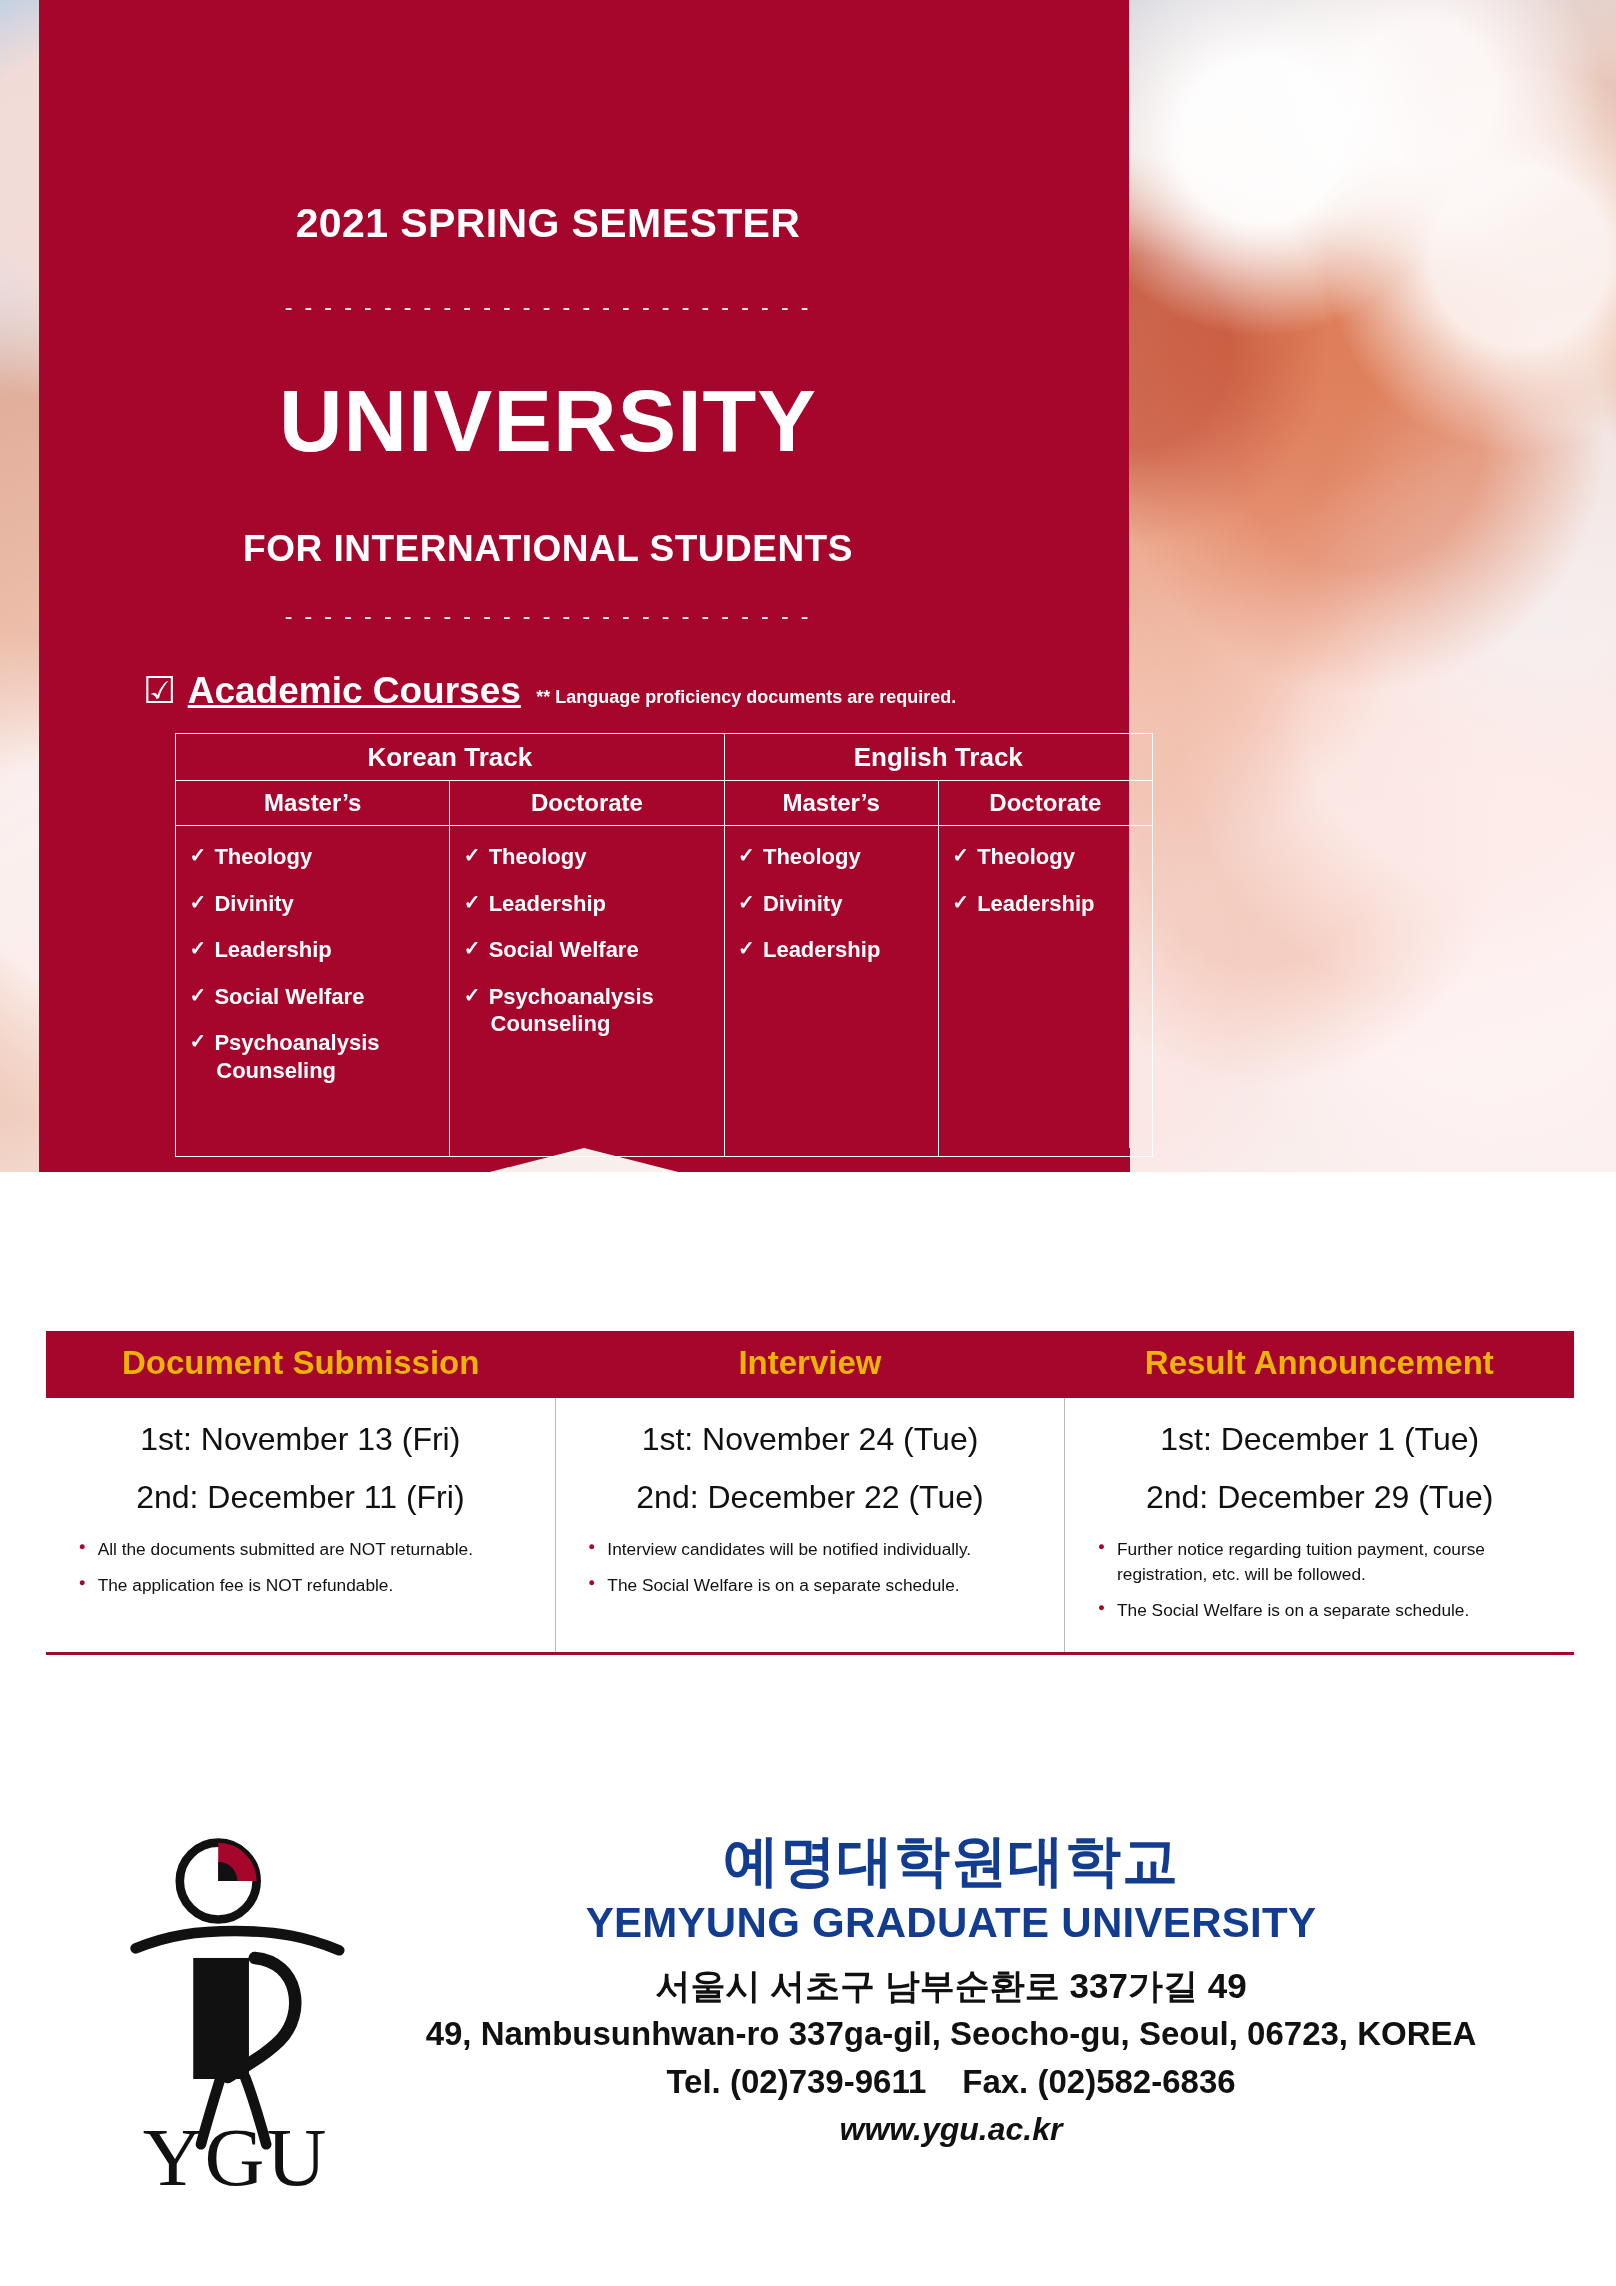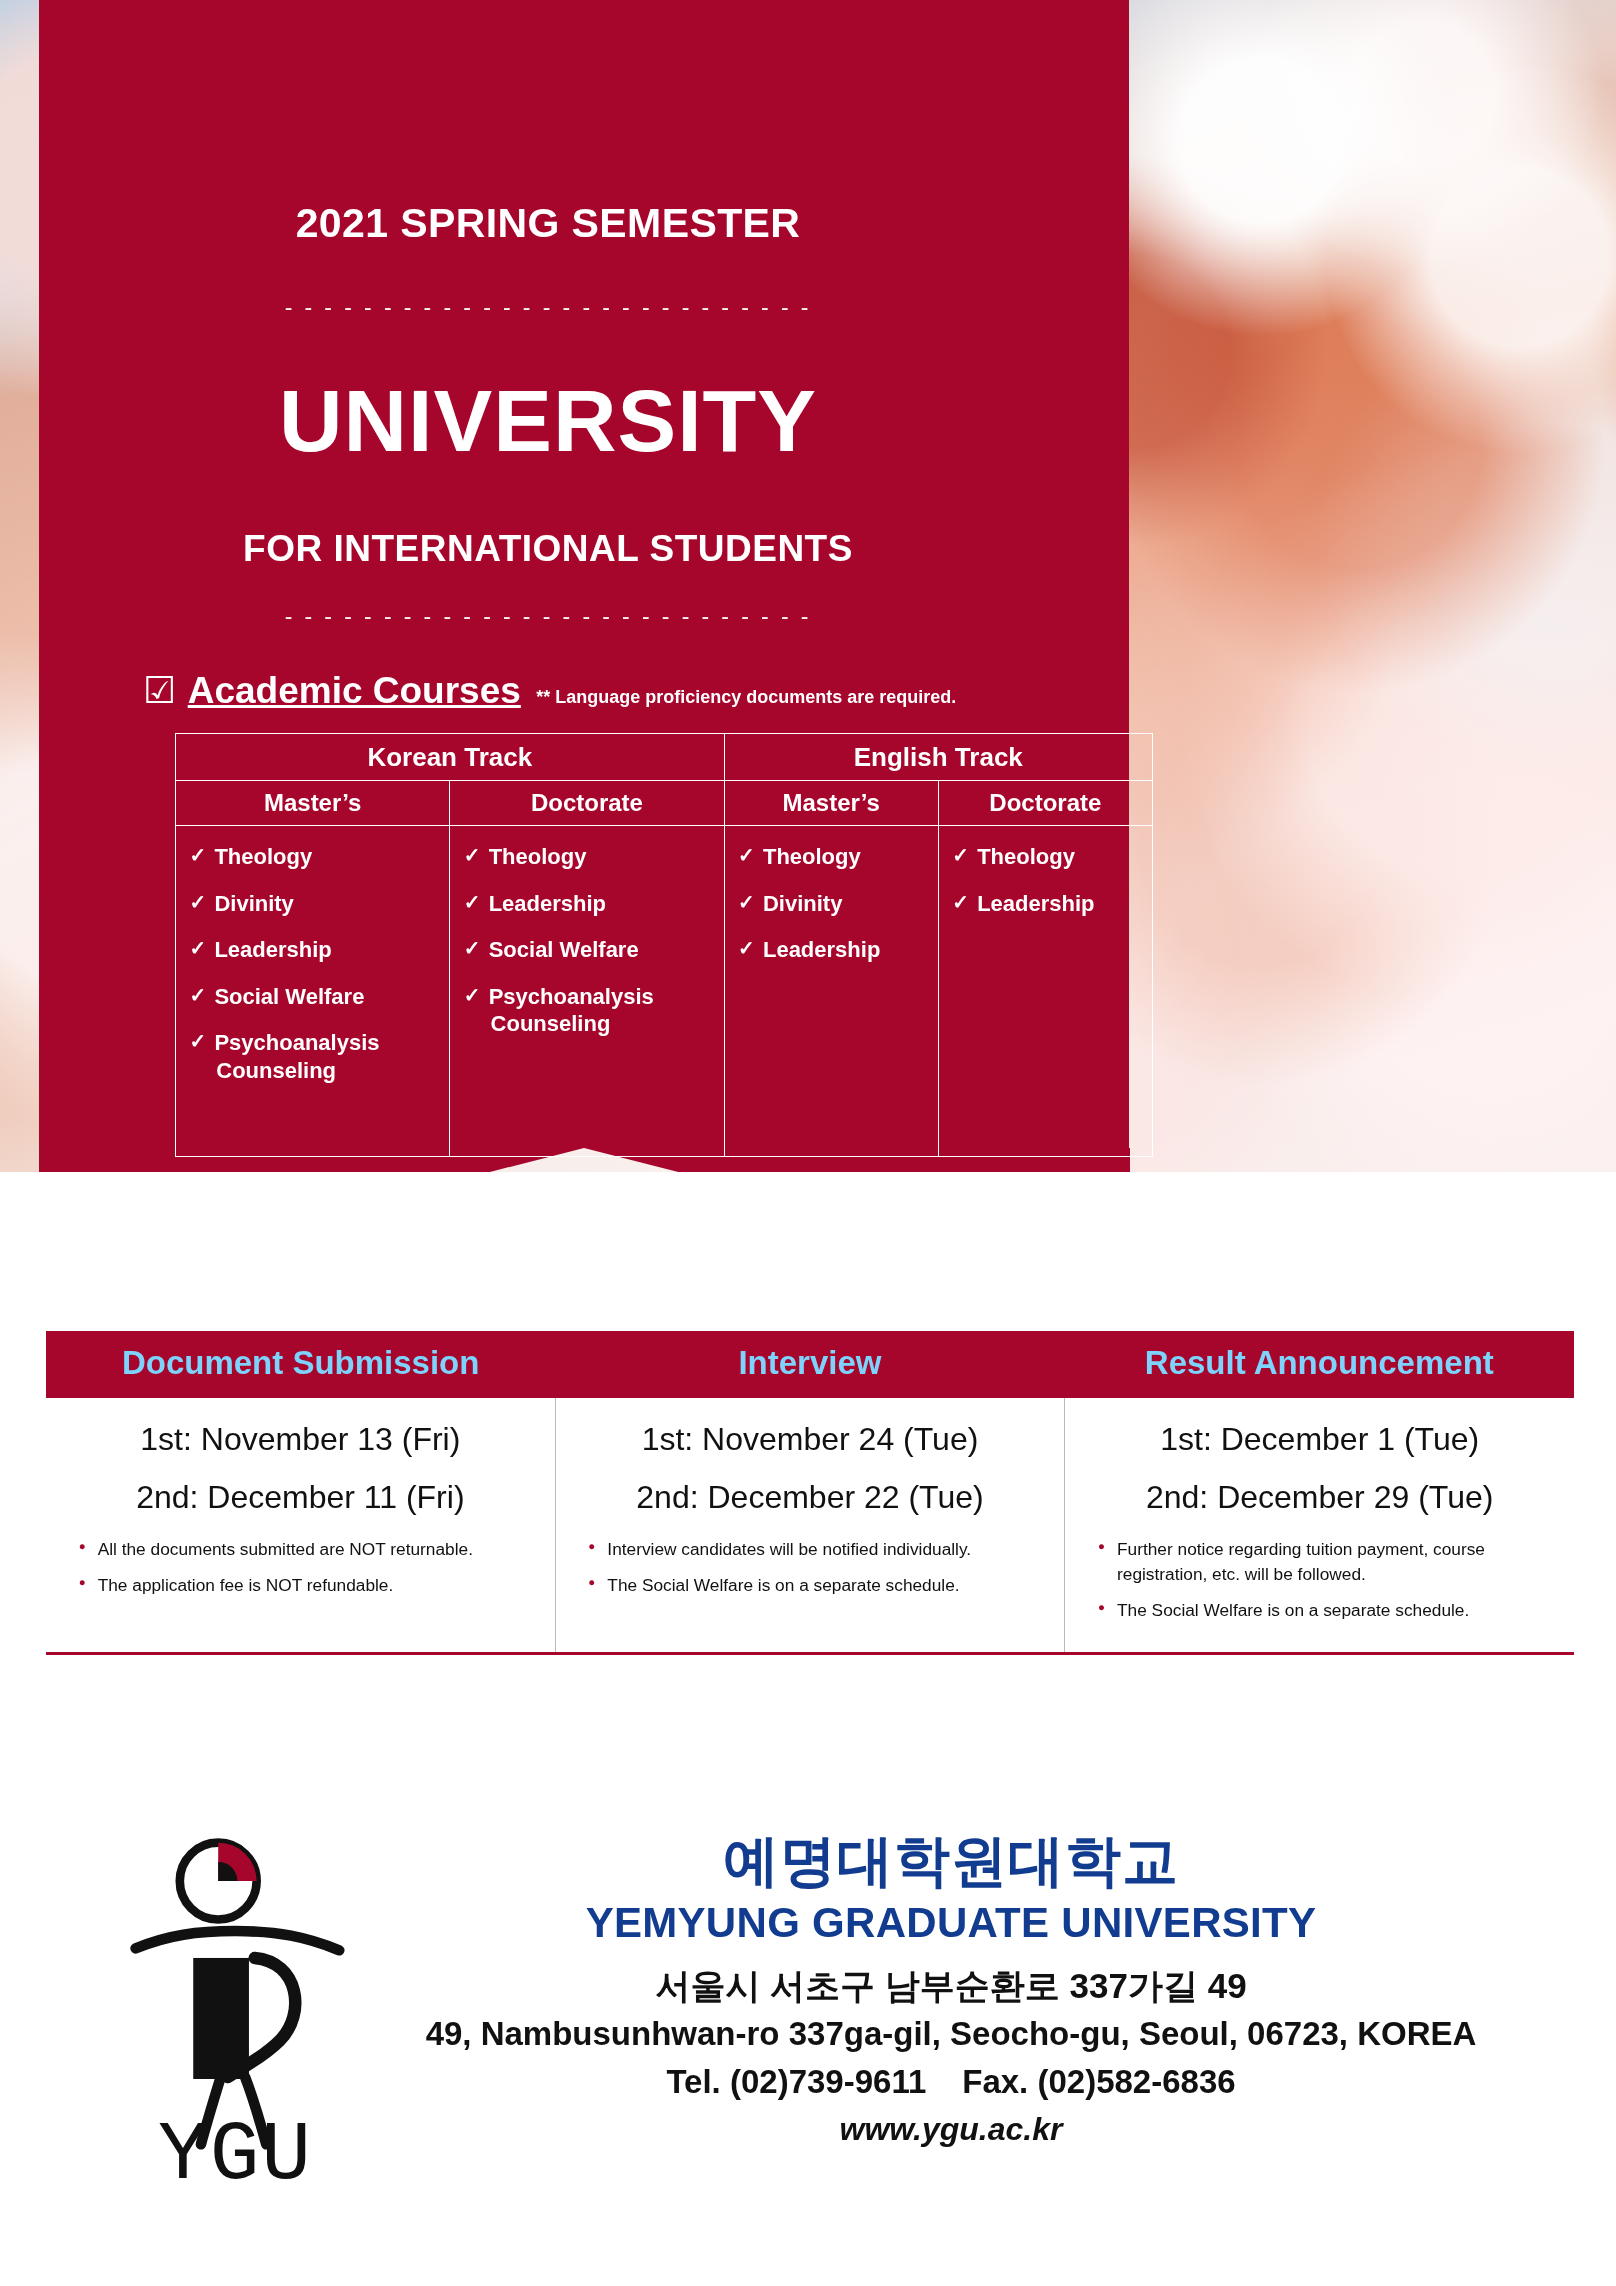--- a/index.html
+++ b/index.html
@@ -197,21 +197,21 @@
   
   .schedule {
     position: absolute;
     left: 46px;
     top: 1331px;
     width: 1528px;
   }
   .sched-header {
     display: flex;
     background: #a7062c;
-    color: #7dd3fc;
+    color: #eab308;
   }
   .sched-header > div {
     flex: 1;
     text-align: center;
     font-size: 33px;
     font-weight: bold;
     padding: 13.4px 0 15.4px 0;
   }
   .sched-body {
     display: flex;
@@ -266,21 +266,21 @@
     width: 269px;
     height: 384px;
   }
   .logo svg { display: block; }
   .ygu-text {
     position: absolute;
     left: 101px;
     top: 303px;
     width: 269px;
     text-align: center;
-    font-family: Liberation Mono, monospace;
+    font-family: Liberation Serif, serif;
     font-size: 83px;
     letter-spacing: 1.9px;
     color: #111111;
   }
   .footer-info {
     position: absolute;
     left: 384px;
     top: 24px;
     width: 1134px;
     text-align: center;

